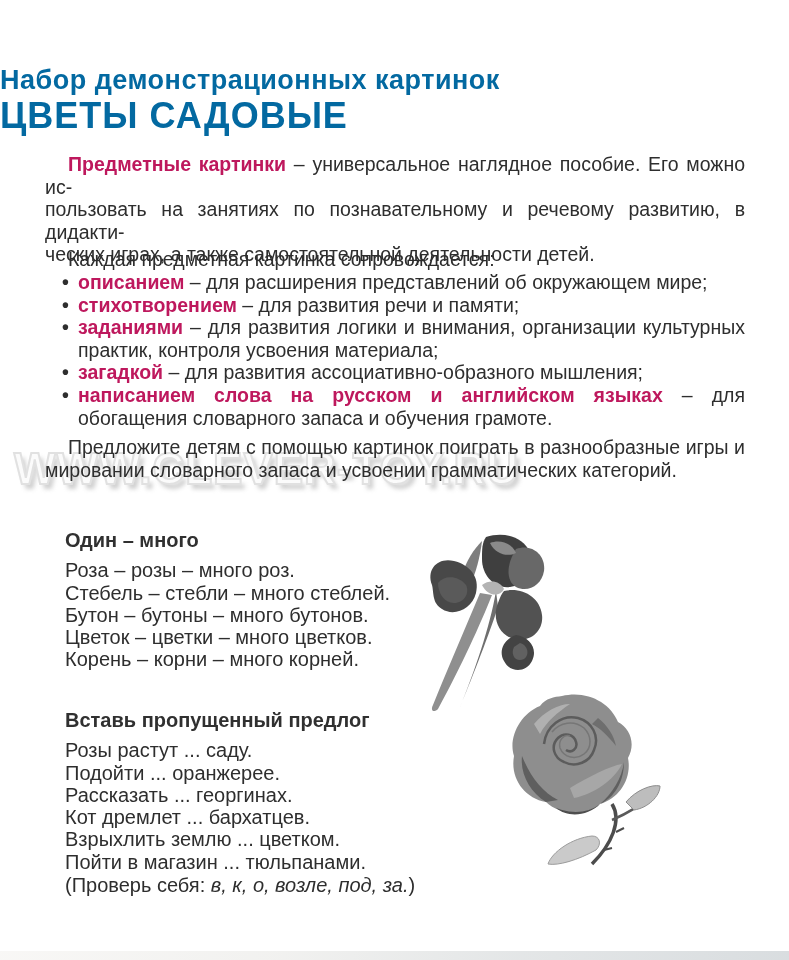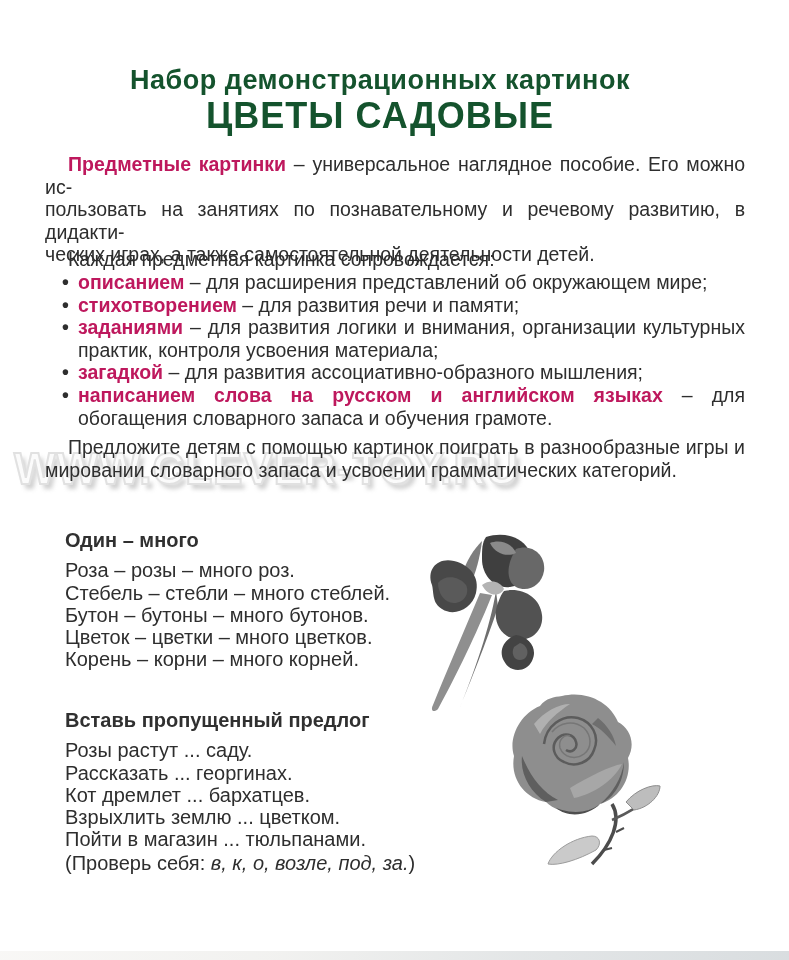--- a/index.html
+++ b/index.html
@@ -30,22 +30,22 @@
     user-select: none;
   }
 
   .content { position: relative; z-index: 2; }
 
   
   .title-block {
     position: absolute;
     left: 0; top: 62px;
     width: 760px;
-    text-align: center;
-    color: #14532d;
+    text-align: left;
+    color: #0369a1;
     font-weight: 700;
   }
   .title-line1 { font-size: 27px; letter-spacing: 0.5px; line-height: 36px; }
   .title-line2 { font-size: 36px; letter-spacing: 1px;  line-height: 36px; }
 
   
   .para { position: absolute; left: 45px; width: 700px; font-size: 19.5px; line-height: 22.6px; }
   .jline { text-align: justify; text-align-last: justify; }
   .jline.last { text-align-last: left; }
   .indent { text-indent: 23px; }
@@ -125,20 +125,21 @@
       <div>Роза – розы – много роз.</div>
       <div>Стебель – стебли – много стеблей.</div>
       <div>Бутон – бутоны – много бутонов.</div>
       <div>Цветок – цветки – много цветков.</div>
       <div>Корень – корни – много корней.</div>
     </div>
 
     <div class="section preposition-section">
       <div class="section-heading">Вставь пропущенный предлог</div>
       <div>Розы растут ... саду.</div>
+      <div>Подойти ... оранжерее.</div>
       <div>Рассказать ... георгинах.</div>
       <div>Кот дремлет ... бархатцев.</div>
       <div>Взрыхлить землю ... цветком.</div>
       <div>Пойти в магазин ... тюльпанами.</div>
       <div class="check-line"><span>(Проверь себя: </span><span class="check-italic">в, к, о, возле, под, за.</span><span>)</span></div>
     </div>
 
     <div class="iris-img" role="img" aria-label="iris flower grayscale illustration">
       <svg width="140" height="182" viewBox="0 0 140 182" xmlns="http://www.w3.org/2000/svg">
 

